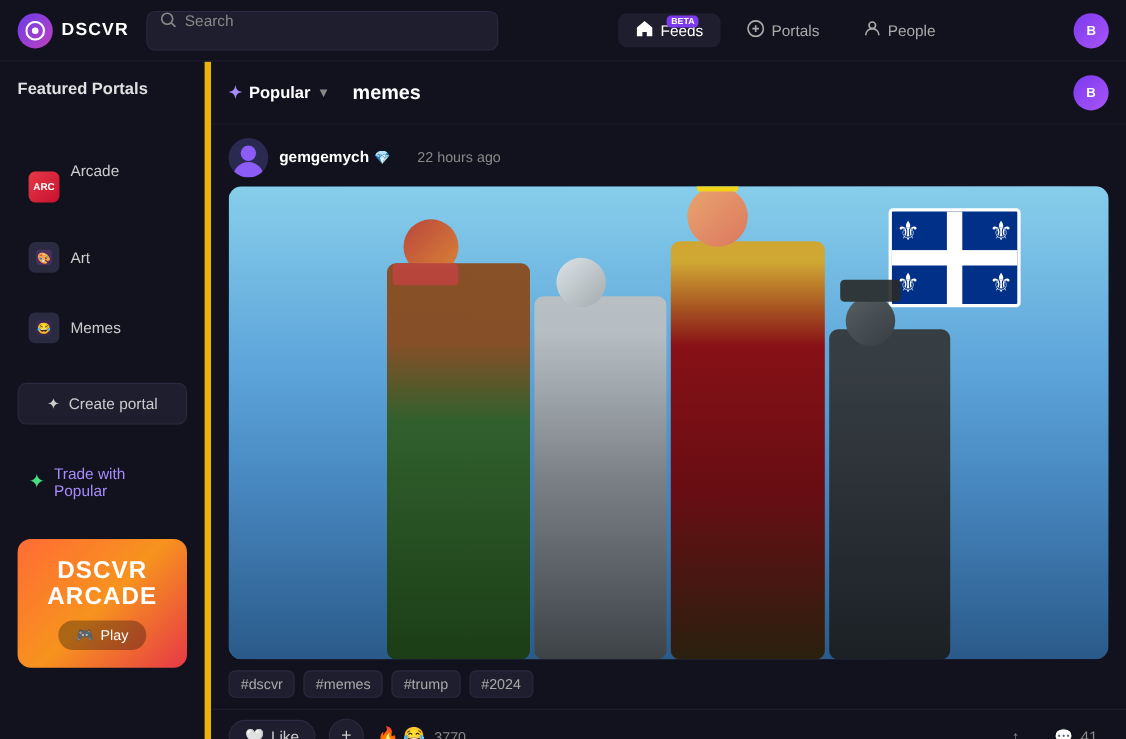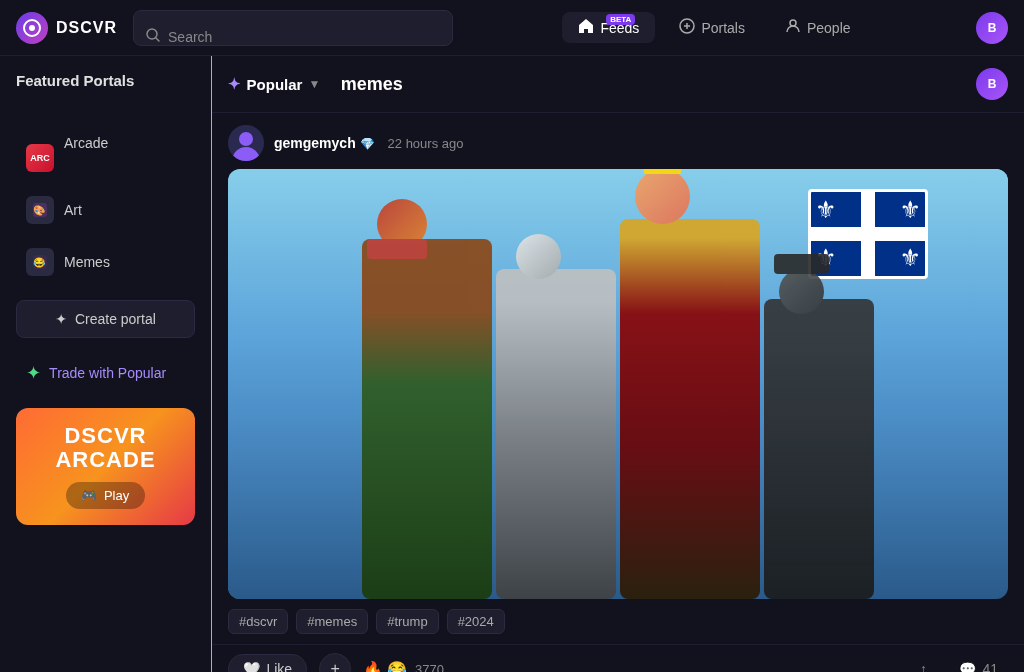--- a/index.html
+++ b/index.html
@@ -44,21 +44,21 @@
       font-weight: bold;
     }
     .logo-text {
       font-size: 16px;
       font-weight: 700;
       color: white;
       letter-spacing: 1px;
     }
     .search-bar {
       display: flex;
-      align-items: flex-end;
+      align-items: flex-start;
       background: #1e1e2e;
       border: 1px solid #2a2a40;
       border-radius: 8px;
       padding: 0 12px;
       height: 36px;
       width: 320px;
       gap: 8px;
       cursor: text;
     }
     .search-bar .search-icon-svg {
@@ -120,27 +120,27 @@
 
     
     .main-layout {
       display: flex;
       flex: 1;
       overflow: hidden;
     }
 
     
     .sidebar {
-      width: 212px;
+      width: 192px;
       background: #12121f;
       padding: 16px;
       display: flex;
       flex-direction: column;
-      gap: 8px;
-      border-right: 1px solid #eab308;
+      gap: 20px;
+      border-right: 6px solid #eab308;
       overflow-y: auto;
       flex-shrink: 0;
     }
     .sidebar-title {
       font-size: 13px;
       font-weight: 700;
       color: #aaa;
       text-transform: none;
       margin-bottom: 8px;
       font-size: 15px;
@@ -595,21 +595,21 @@
       <div class="post-meta">
         <div class="post-avatar">
           <svg width="36" height="36" viewBox="0 0 36 36">
             <circle cx="18" cy="14" r="7" fill="#8b5cf6"></circle>
             <path d="M4 36c0-7.732 6.268-14 14-14s14 6.268 14 14" fill="#8b5cf6"></path>
           </svg>
         </div>
         <div>
           <span class="post-author">gemgemych</span>
           <span class="verified-gem"> 💎</span>
-          <span class="post-time" style="margin-left:8px;">22 hours ago</span>
+          <span class="post-time" style="margin-left:20px;">22 hours ago</span>
         </div>
       </div>
 
       <div class="post-image-container">
         <div class="post-image">
           <div class="meme-scene">
 
             <div class="flag-area">
               <div class="flag-cross-h"></div>
               <div class="flag-cross-v"></div>

